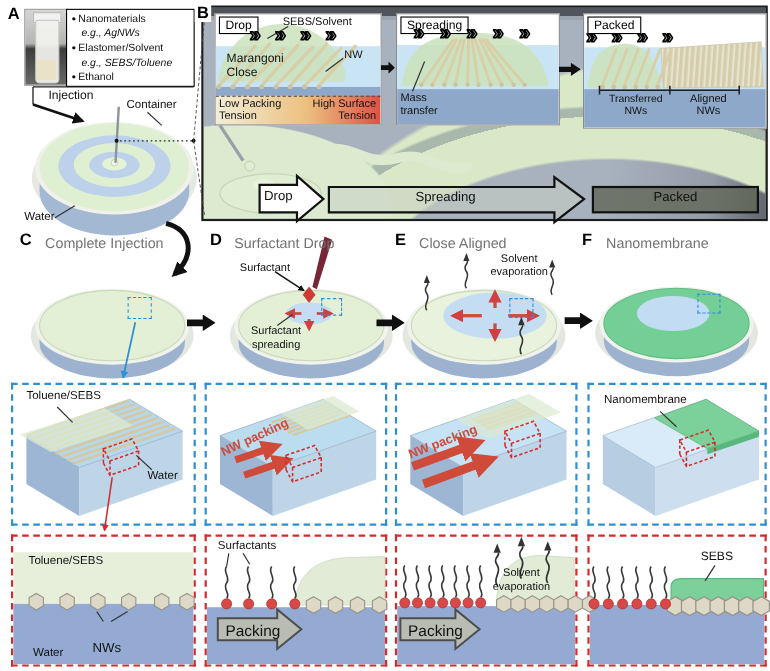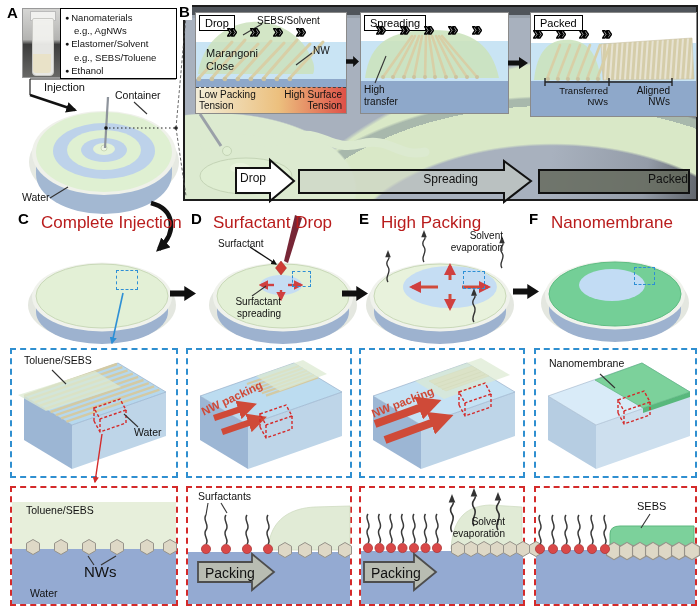--- a/index.html
+++ b/index.html
@@ -1,34 +1,34 @@
 <!DOCTYPE html>
 <html><head>
 <meta charset="utf-8">
 <style>
   html,body{margin:0;padding:0;background:#fff}
   #fig{position:relative;width:700px;height:610px;background:#fff;font-family:"Liberation Sans",sans-serif;overflow:hidden}
   .t{position:absolute;z-index:6;color:#111;font-size:10px;line-height:11.5px;white-space:nowrap}
   .wrap{white-space:normal}
-  .tc{text-align:right}.tr{text-align:right}
+  .tc{text-align:center}.tr{text-align:right}
   .letter{position:absolute;z-index:7;font-weight:bold;font-size:15px;color:#000;background:#fff;padding:0 2px;line-height:16px}
-  .ptitle{position:absolute;z-index:6;font-size:17px;color:#b91c1c;white-space:nowrap}
+  .ptitle{position:absolute;z-index:6;font-size:13px;color:#737373;white-space:nowrap}
   .titlebox{position:absolute;z-index:6;background:#fff;border:1.3px solid #000;padding:0 5px;font-size:11px;line-height:14px;white-space:nowrap}
   .chev{position:absolute;z-index:6;font-weight:bold;font-size:18px;line-height:18px;color:#fff;-webkit-text-stroke:1.5px #000}
   .dashblue{position:absolute;z-index:6;border:1.6px dashed #2e8fd5}
   .insetB{position:absolute;background:#fff;border:1px solid #8a8a8a;overflow:hidden;z-index:1}
   .band{position:absolute;left:0;right:0}
   .inset{position:absolute;background:#fff;box-sizing:border-box;overflow:hidden;z-index:1}
   .mid{border:2px dashed #2f8fd0}
   .bot{border:2px dashed #d42a2a}
   #art{position:absolute;left:0;top:0;z-index:5;pointer-events:none}
   .blockarrow{position:absolute;z-index:6;background:#101010;clip-path:polygon(0 30%,55% 30%,55% 0,100% 50%,55% 100%,55% 70%,0 70%)}
   .nwpack{position:absolute;z-index:6;color:#cf4a38;font-weight:bold;font-size:11.5px;transform-origin:0 50%;white-space:nowrap}
   .legend{position:absolute;left:60px;top:8px;width:117px;height:71px;background:#fff;border:1px solid #000;padding:2px 4px;box-sizing:border-box;z-index:6;font-size:9.5px;line-height:13.2px;color:#111}
-  .legend .eg{padding-left:9px}
+  .legend .eg{font-style:italic;padding-left:9px}
   .bullet{font-size:7px;vertical-align:1px;margin-right:2px}
   .vial{position:absolute;left:22px;top:8px;width:40px;height:70px;z-index:5;background:linear-gradient(180deg,#d6d6d4 0%,#b3b3b1 45%,#3c3c3c 52%,#686866 100%);border:1px solid #999;box-sizing:border-box}
   .vial .cap{position:absolute;left:7px;top:2px;width:24px;height:8px;background:#f1f1ef;border:1px solid #bbb}
   .vial .body{position:absolute;left:9px;top:9px;width:20px;height:56px;background:rgba(243,243,240,.92);border:1px solid #c9c9c5;border-radius:2px 2px 4px 4px}
   .vial .liquid{position:absolute;left:10px;top:45px;width:18px;height:19px;background:#e9e2c8;border-radius:0 0 3px 3px}
   .bscene{position:absolute;left:183px;top:5px;width:515px;height:196px;box-sizing:border-box;border:2px solid #1d1d1d;z-index:0;background:
     linear-gradient(#50555b 0 8px,#9aa3ae 8px 11px,rgba(0,0,0,0) 11px),
     radial-gradient(ellipse 240px 130px at 6% 95%,#dcead0 0 58%,rgba(0,0,0,0) 59%),
     radial-gradient(ellipse 420px 250px at 72% 140%,rgba(0,0,0,0) 52%,#d9e8c7 53% 68%,#a8b8ac 68% 71%,rgba(0,0,0,0) 72%),
     radial-gradient(ellipse 560px 330px at 95% 150%,rgba(0,0,0,0) 60%,#d9e8c7 61% 74%,rgba(0,0,0,0) 75%),
@@ -457,21 +457,21 @@
   <div class="t wrap" style="left:206px;top:47px;width:62px;font-size:11px;line-height:13px">Marangoni Close</div>
   <div class="t" style="left:313px;top:45px">NW</div>
   <div class="t wrap" style="left:199px;top:89px;width:66px;line-height:11px">Low Packing Tension</div>
   <div class="t wrap tr" style="left:276px;top:89px;width:66px;line-height:11px">High Surface Tension</div>
   <span class="chev" style="left:227px;top:22px">»</span>
   <span class="chev" style="left:250px;top:22px">»</span>
   <span class="chev" style="left:273px;top:22px">»</span>
   <span class="chev" style="left:296px;top:22px">»</span>
 
   <div class="titlebox" style="left:364px;top:15px">Spreading</div>
-  <div class="t wrap" style="left:364px;top:84px;width:46px">High transfer</div>
+  <div class="t wrap" style="left:364px;top:84px;width:46px">Mass transfer</div>
   <span class="chev" style="left:376px;top:20px">»</span>
   <span class="chev" style="left:400px;top:20px">»</span>
   <span class="chev" style="left:424px;top:20px">»</span>
   <span class="chev" style="left:448px;top:20px">»</span>
   <span class="chev" style="left:472px;top:20px">»</span>
 
   <div class="titlebox" style="left:534px;top:15px">Packed</div>
   <div class="t wrap tc" style="left:548px;top:86px;width:60px;font-size:9.5px;line-height:10.5px">Transferred NWs</div>
   <div class="t wrap tc" style="left:618px;top:86px;width:52px;font-size:10px;line-height:10.5px">Aligned NWs</div>
   <span class="chev" style="left:533px;top:24px">»</span>
@@ -484,21 +484,21 @@
 
   <div class="t" style="left:240px;top:173px;font-size:12px">Drop</div>
   <div class="t tc" style="left:332px;top:174px;width:146px;font-size:12px">Spreading</div>
   <div class="t tc" style="left:540px;top:174px;width:148px;font-size:12px">Packed</div>
 
   <div class="letter" style="left:16px;top:211px">C</div>
   <div class="ptitle" style="left:41px;top:213px">Complete Injection</div>
   <div class="letter" style="left:189px;top:211px">D</div>
   <div class="ptitle" style="left:213px;top:213px">Surfactant Drop</div>
   <div class="letter" style="left:357px;top:211px">E</div>
-  <div class="ptitle" style="left:381px;top:213px">High Packing</div>
+  <div class="ptitle" style="left:381px;top:213px">Close Aligned</div>
   <div class="letter" style="left:527px;top:211px">F</div>
   <div class="ptitle" style="left:551px;top:213px">Nanomembrane</div>
 
   <div class="t" style="left:218px;top:238px">Surfactant</div>
   <div class="t wrap tc" style="left:221px;top:296px;width:60px">Surfactant spreading</div>
   <div class="t wrap tc" style="left:441px;top:230px;width:62px">Solvent evaporation</div>
 
   <div class="dashblue" style="left:116px;top:270px;width:20px;height:18px"></div>
   <div class="dashblue" style="left:292px;top:271px;width:17px;height:14px"></div>
   <div class="dashblue" style="left:463px;top:271px;width:20px;height:16px"></div>
@@ -508,21 +508,21 @@
   <div class="blockarrow" style="left:342px;top:286px;width:26px;height:15px"></div>
   <div class="blockarrow" style="left:513px;top:284px;width:26px;height:15px"></div>
 
   <div class="t" style="left:24px;top:355px;font-size:10.5px">Toluene/SEBS</div>
   <div class="t" style="left:134px;top:427px;font-size:10.5px">Water</div>
   <div class="nwpack" style="left:202px;top:406px;transform:rotate(-25deg)">NW packing</div>
   <div class="nwpack" style="left:372px;top:408px;transform:rotate(-21deg)">NW packing</div>
   <div class="t" style="left:549px;top:358px;font-size:10.5px">Nanomembrane</div>
 
   <div class="t" style="left:26px;top:505px;font-size:10.5px">Toluene/SEBS</div>
-  <div class="t" style="left:84px;top:566px;font-size:15px">NWs</div>
+  <div class="t" style="left:84px;top:584px;font-size:12px">NWs</div>
   <div class="t" style="left:30px;top:588px;font-size:10.5px">Water</div>
 
   <div class="t" style="left:198px;top:491px;font-size:10.5px">Surfactants</div>
   <div class="packlbl" style="left:205px;top:565px">Packing</div>
 
   <div class="t wrap tc" style="left:443px;top:516px;width:62px">Solvent evaporation</div>
   <div class="packlbl" style="left:371px;top:565px">Packing</div>
 
   <div class="t" style="left:637px;top:501px;font-size:11px">SEBS</div>
 

